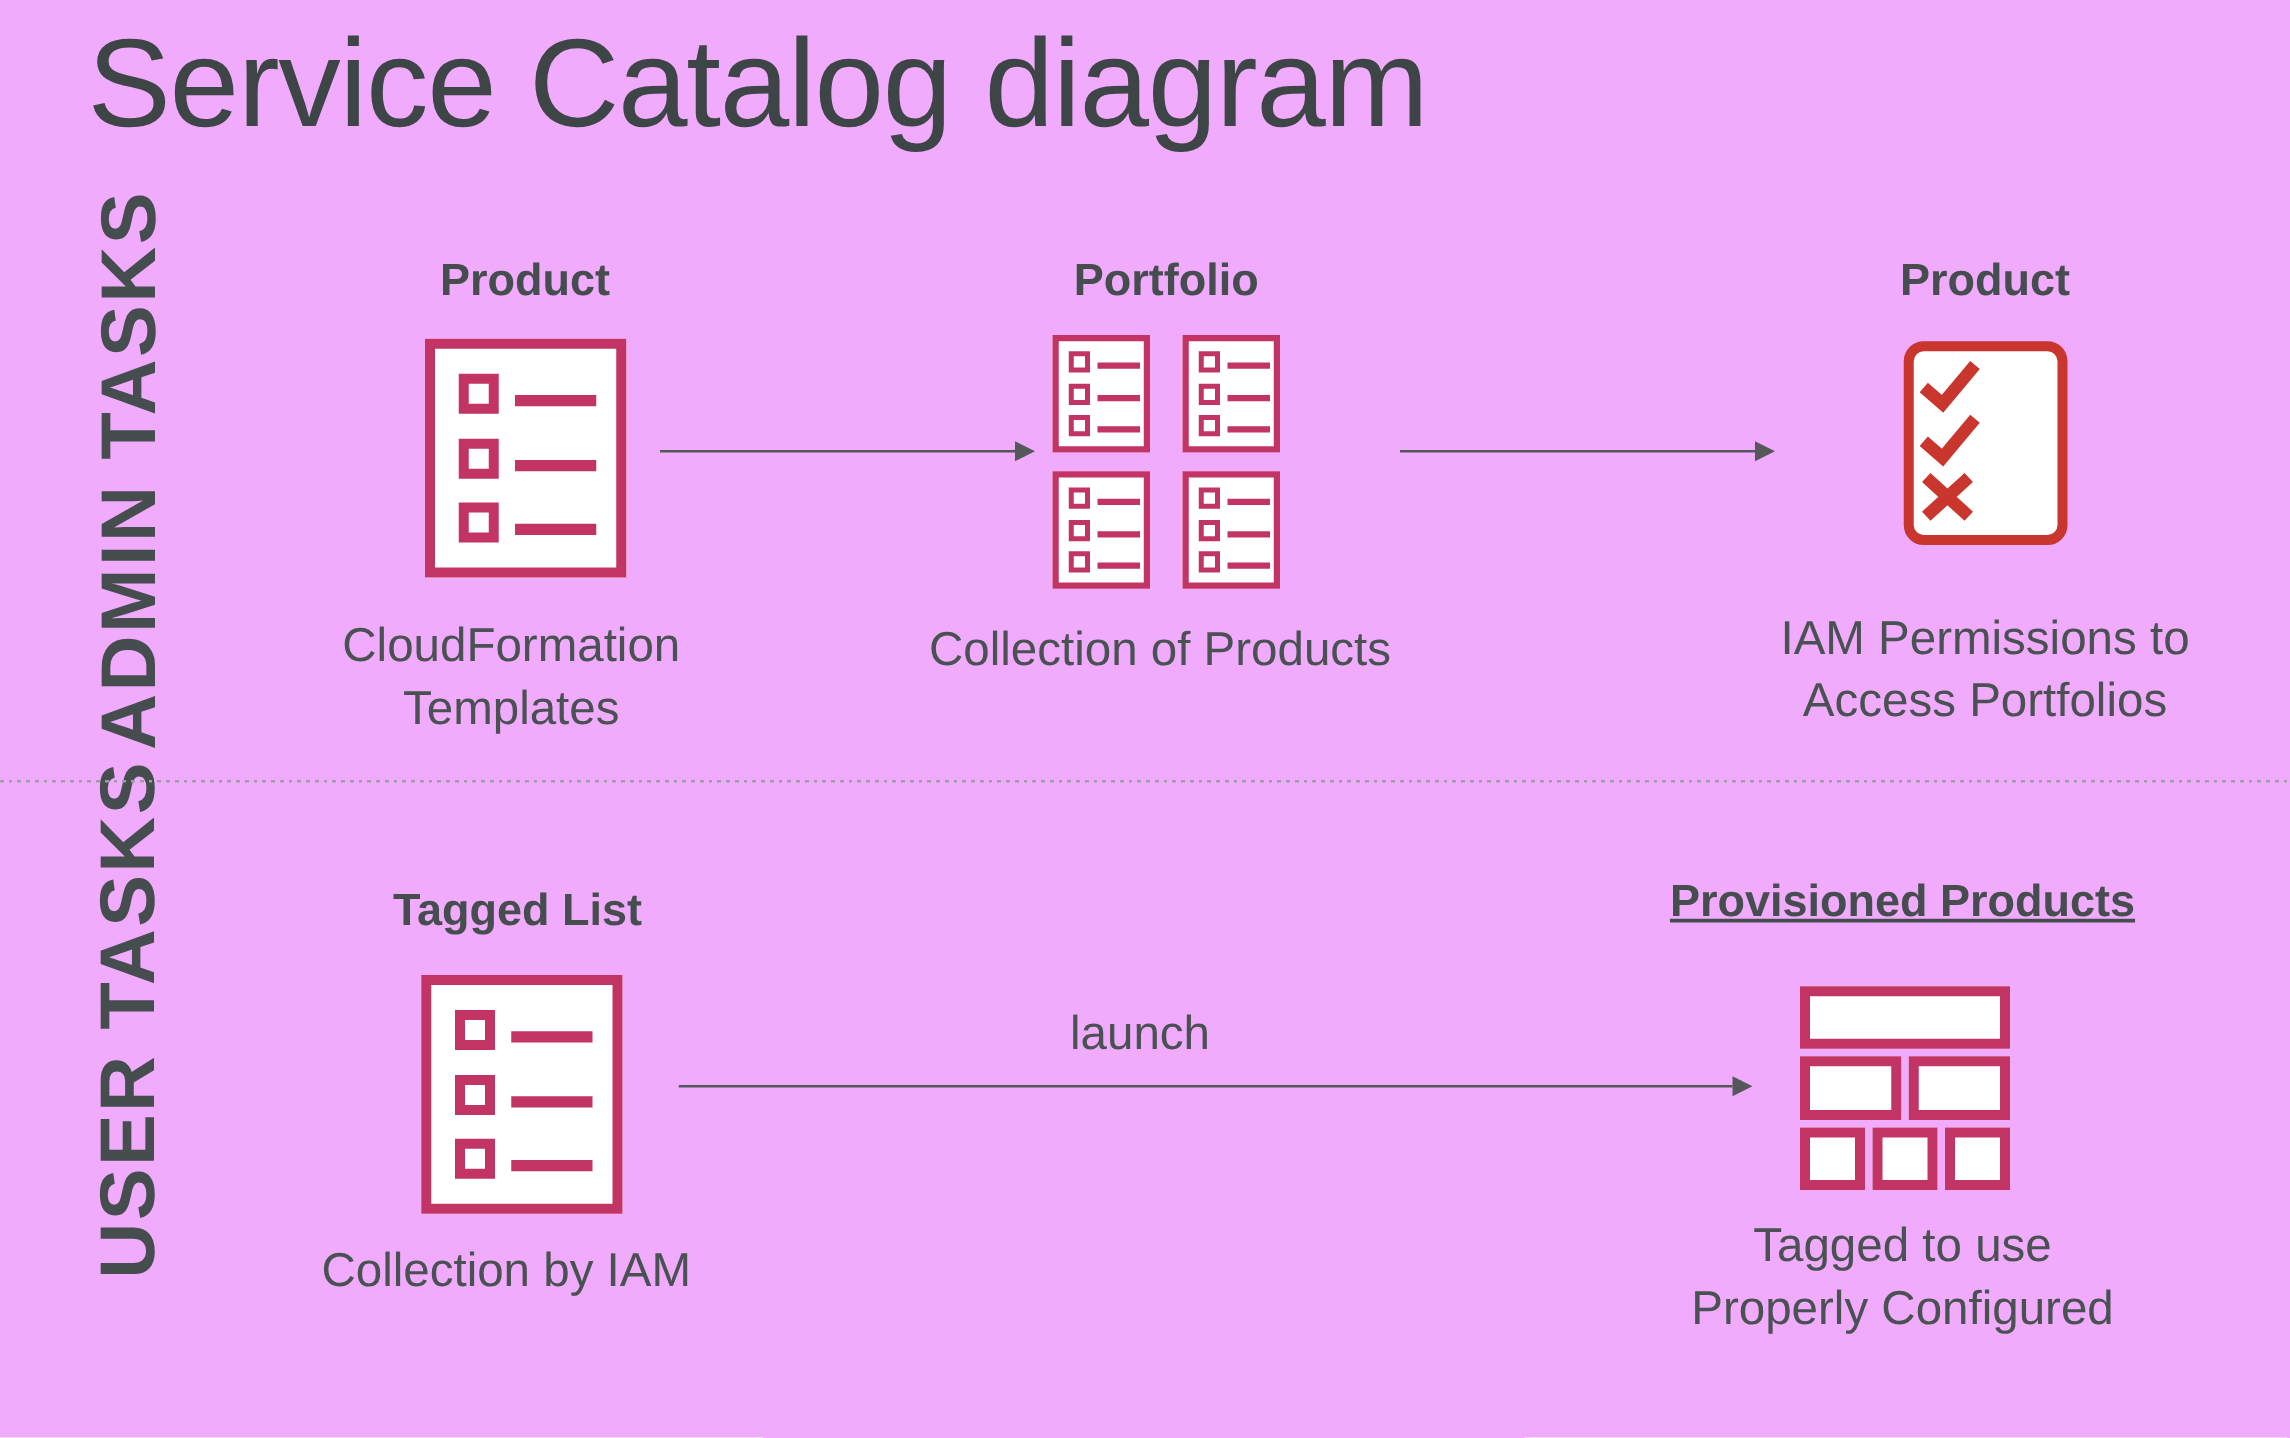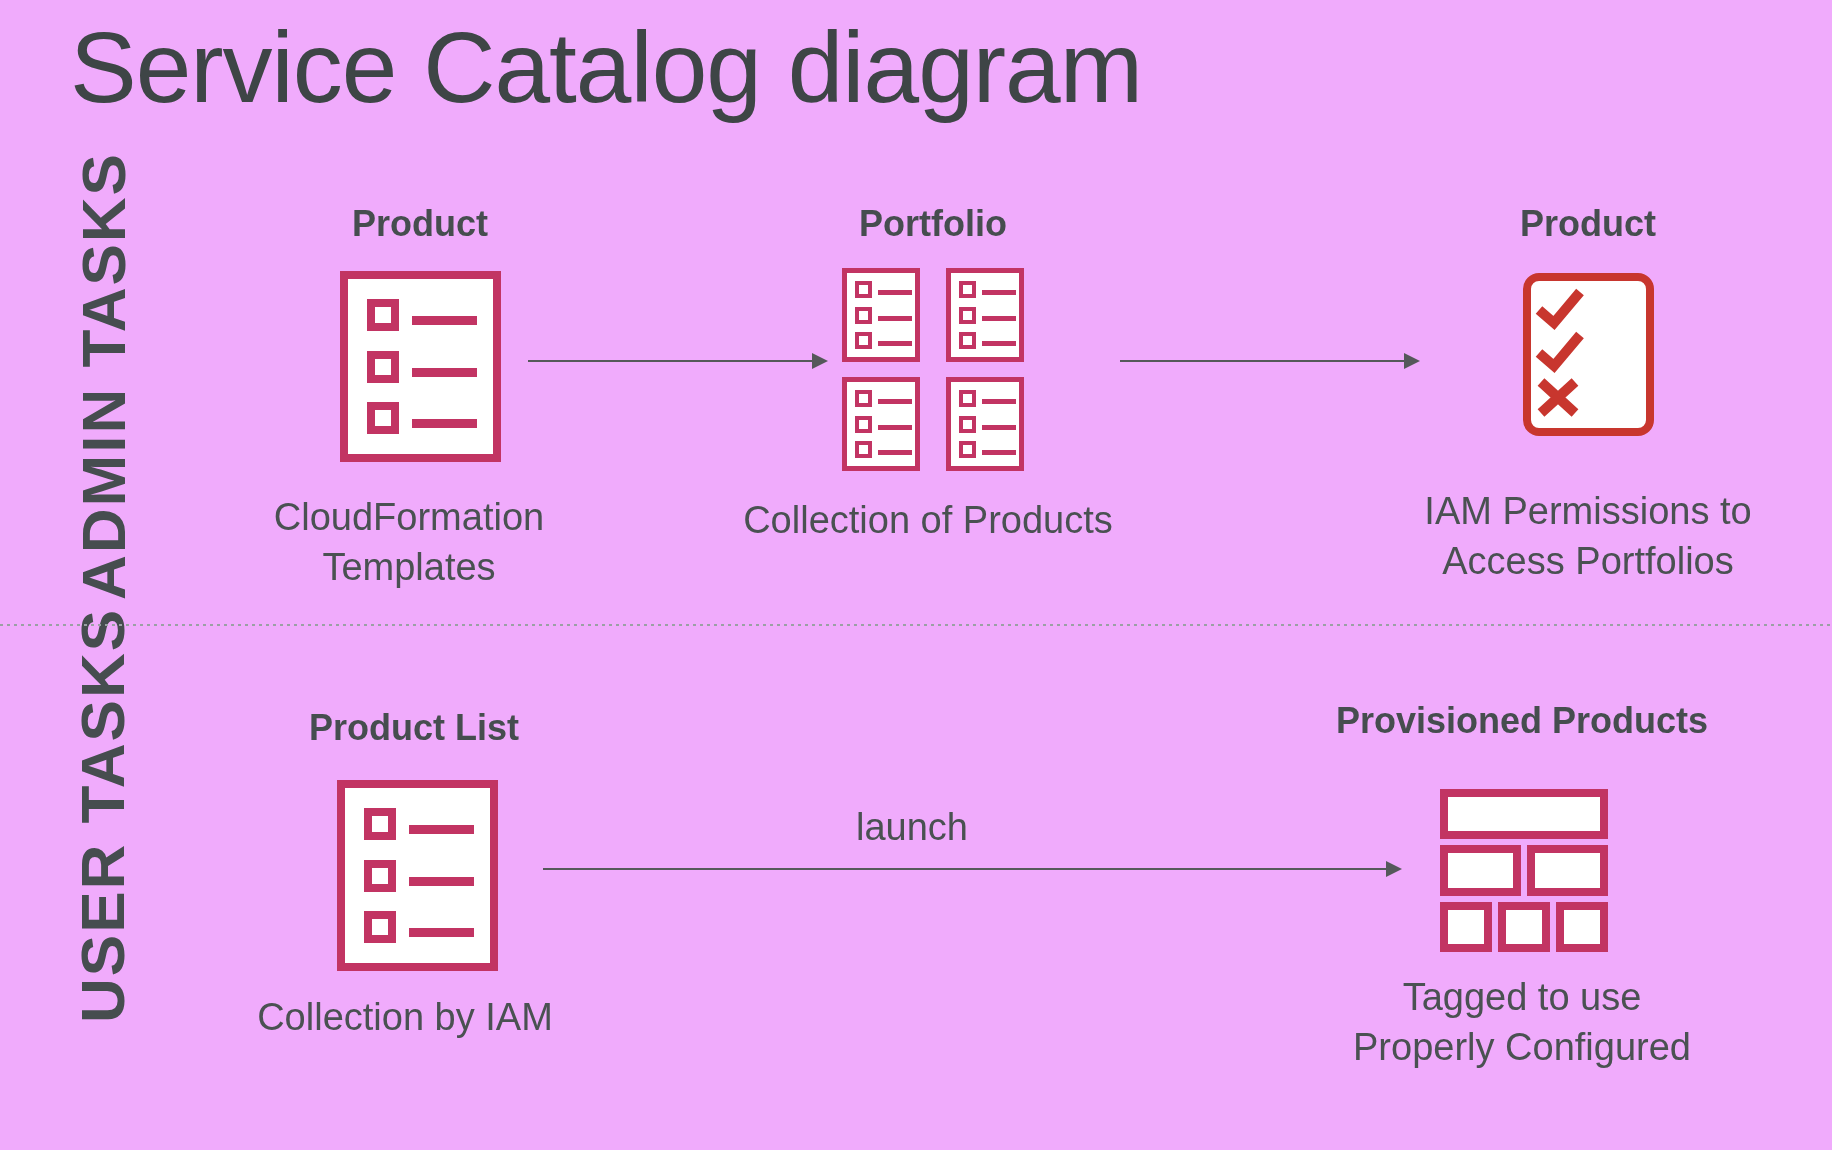--- a/index.html
+++ b/index.html
@@ -201,21 +201,21 @@
     </svg>
   </div>
 
   <div class="abs caption" style="left:1588px;top:486px;">
     <span>IAM Permissions to</span>
     <span>Access Portfolios</span>
   </div>
 
   <div class="abs divider" style="left:0;top:624px;width:1832px;"></div>
 
-  <div class="abs col-title" style="left:414px;top:707px;">Product List</div>
+  <div class="abs col-title" style="left:414px;top:707px;">Tagged List</div>
 
   <div class="abs list-icon" style="left:337px;top:780px;">
     <div class="row">
         <div class="sq"></div>
         <div class="bar"></div>
       </div>
     <div class="row">
         <div class="sq"></div>
         <div class="bar"></div>
       </div>
@@ -229,21 +229,21 @@
     <span>Collection by IAM</span>
   </div>
 
   <div class="abs launch-label" style="left:912px;top:806px;">launch</div>
 
   <div class="abs arrow" style="left:543px;top:861px;width:859px;">
     <div class="line"></div>
     <div class="head"></div>
   </div>
 
-  <div class="abs col-title" style="left:1522px;top:700px;">Provisioned Products</div>
+  <div class="abs col-title" style="left:1522px;top:700px;text-decoration:underline;">Provisioned Products</div>
 
   <div class="abs provisioned" style="left:1440px;top:789px;">
     <div class="r r1">
         <div class="b"></div>
       </div>
     <div class="r r2">
         <div class="b"></div>
         <div class="b"></div>
       </div>
     <div class="r r3">

